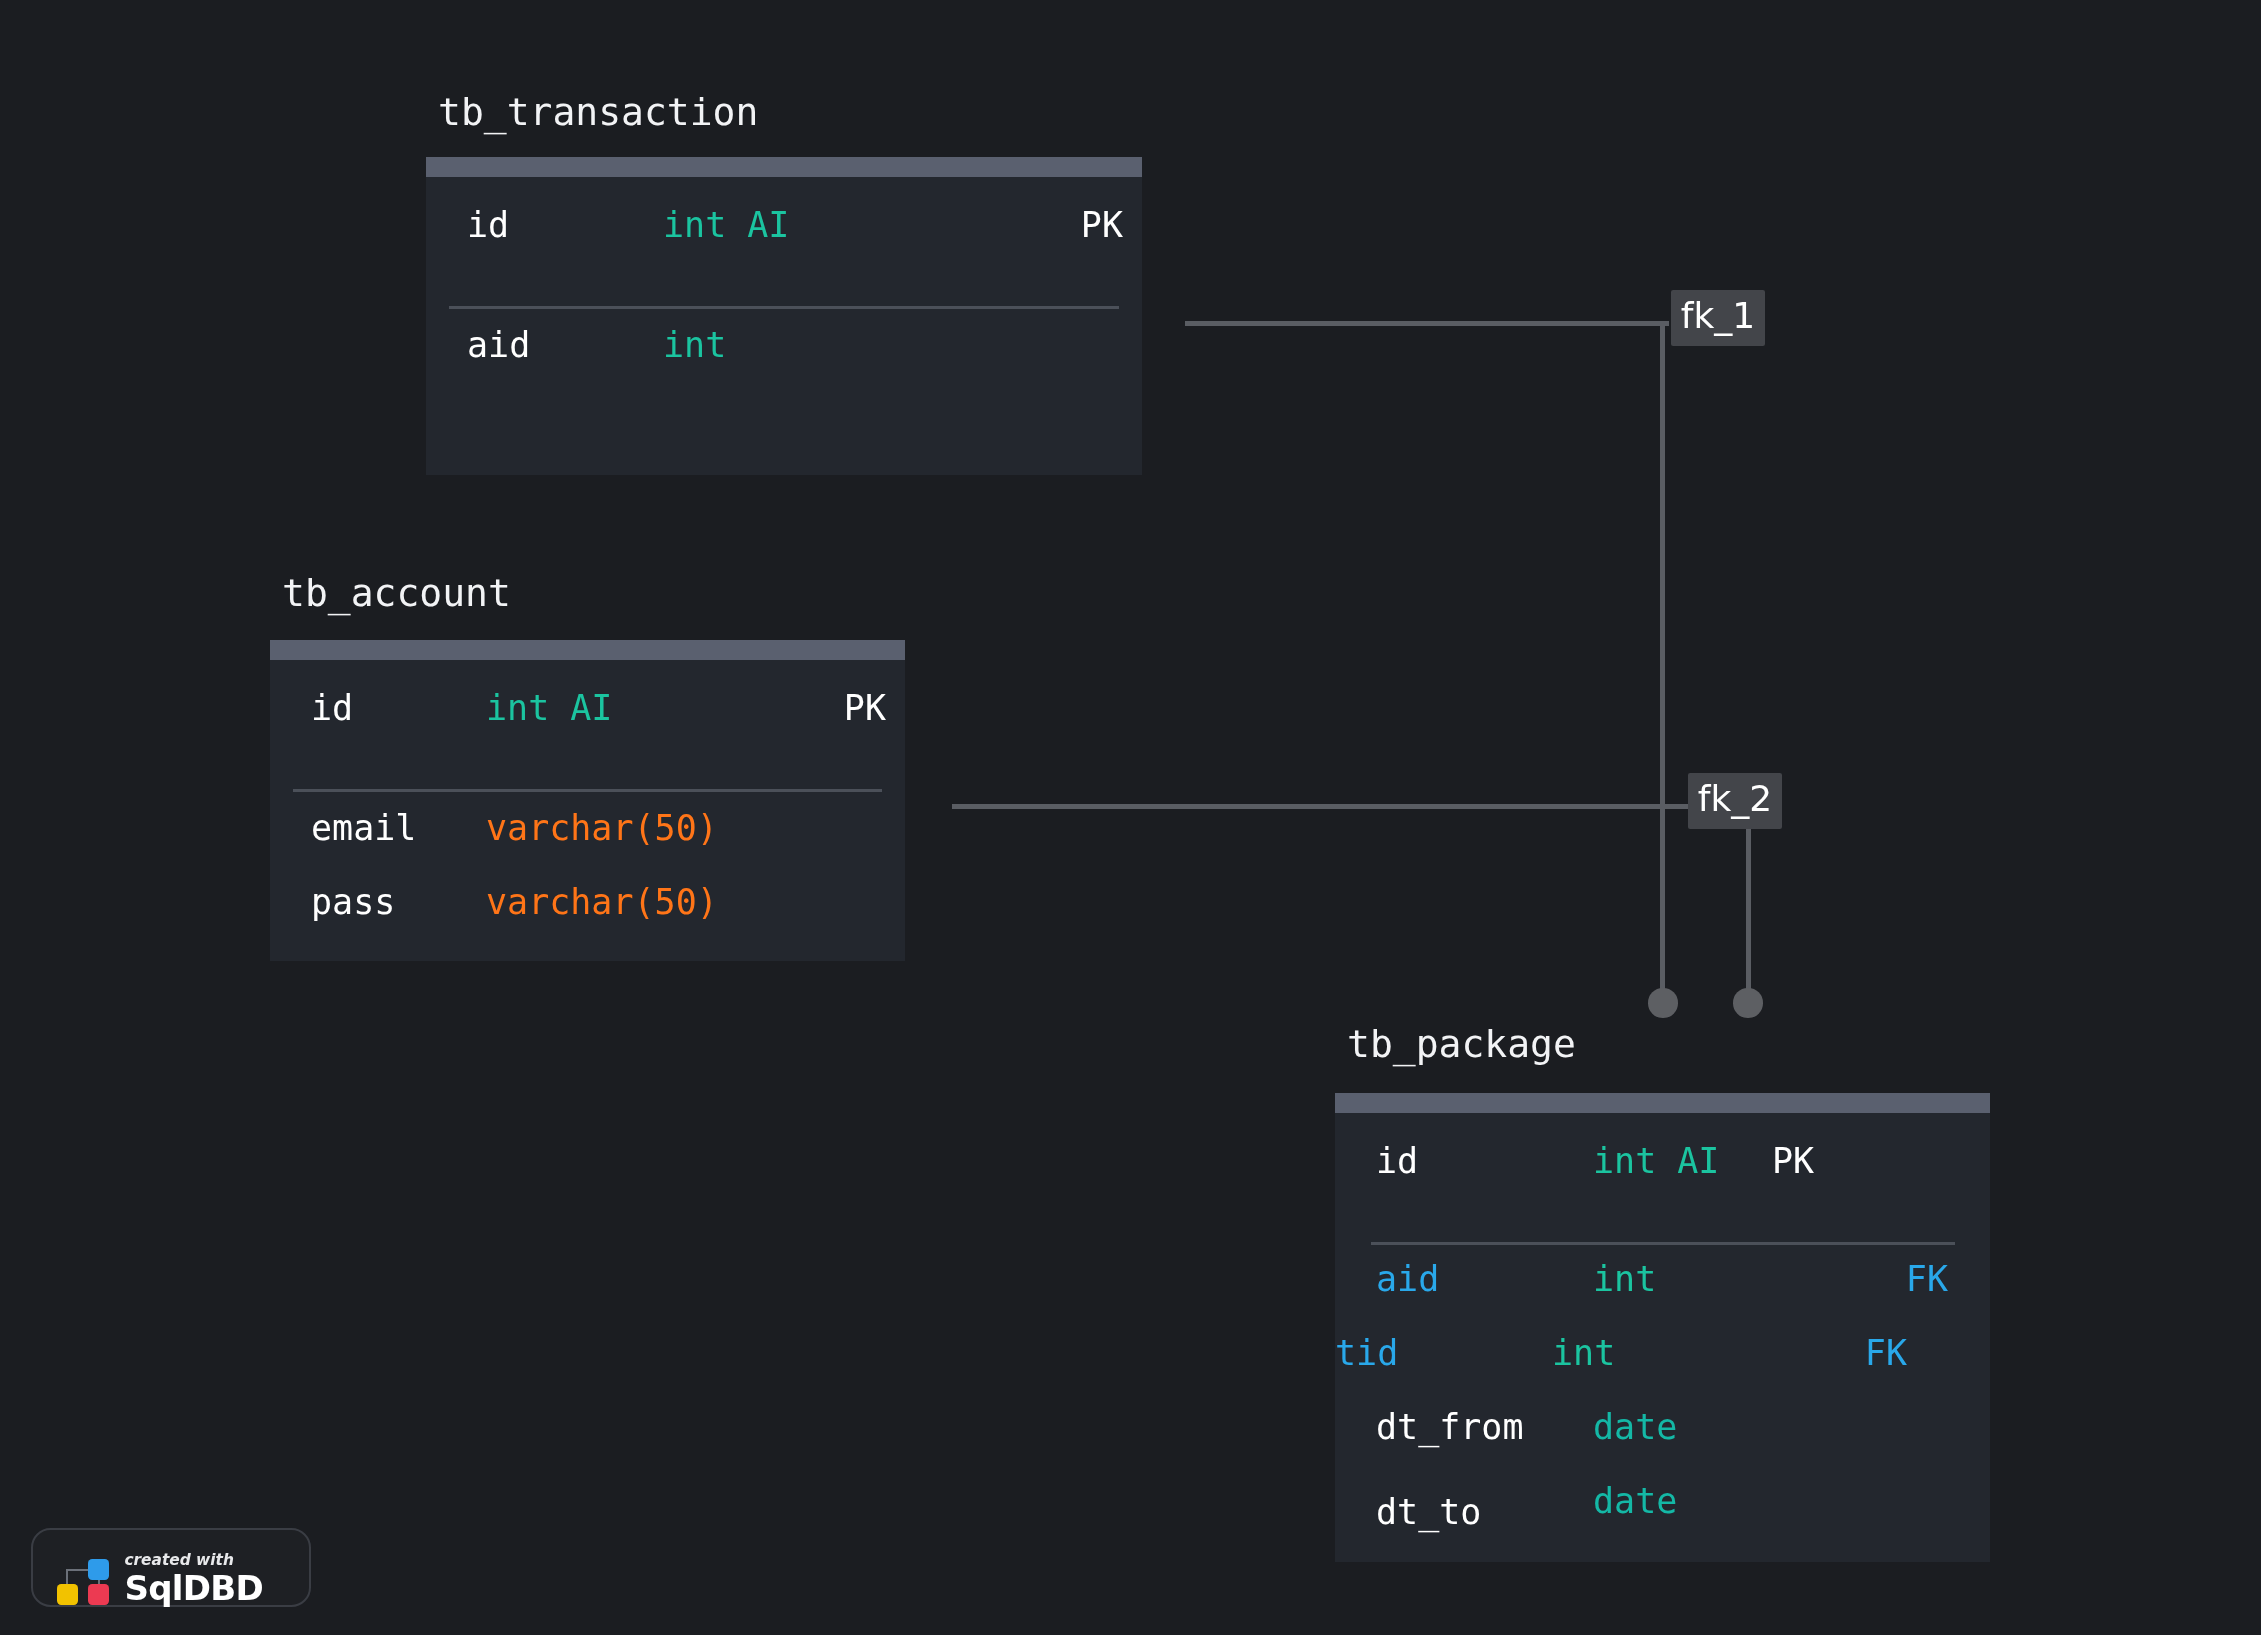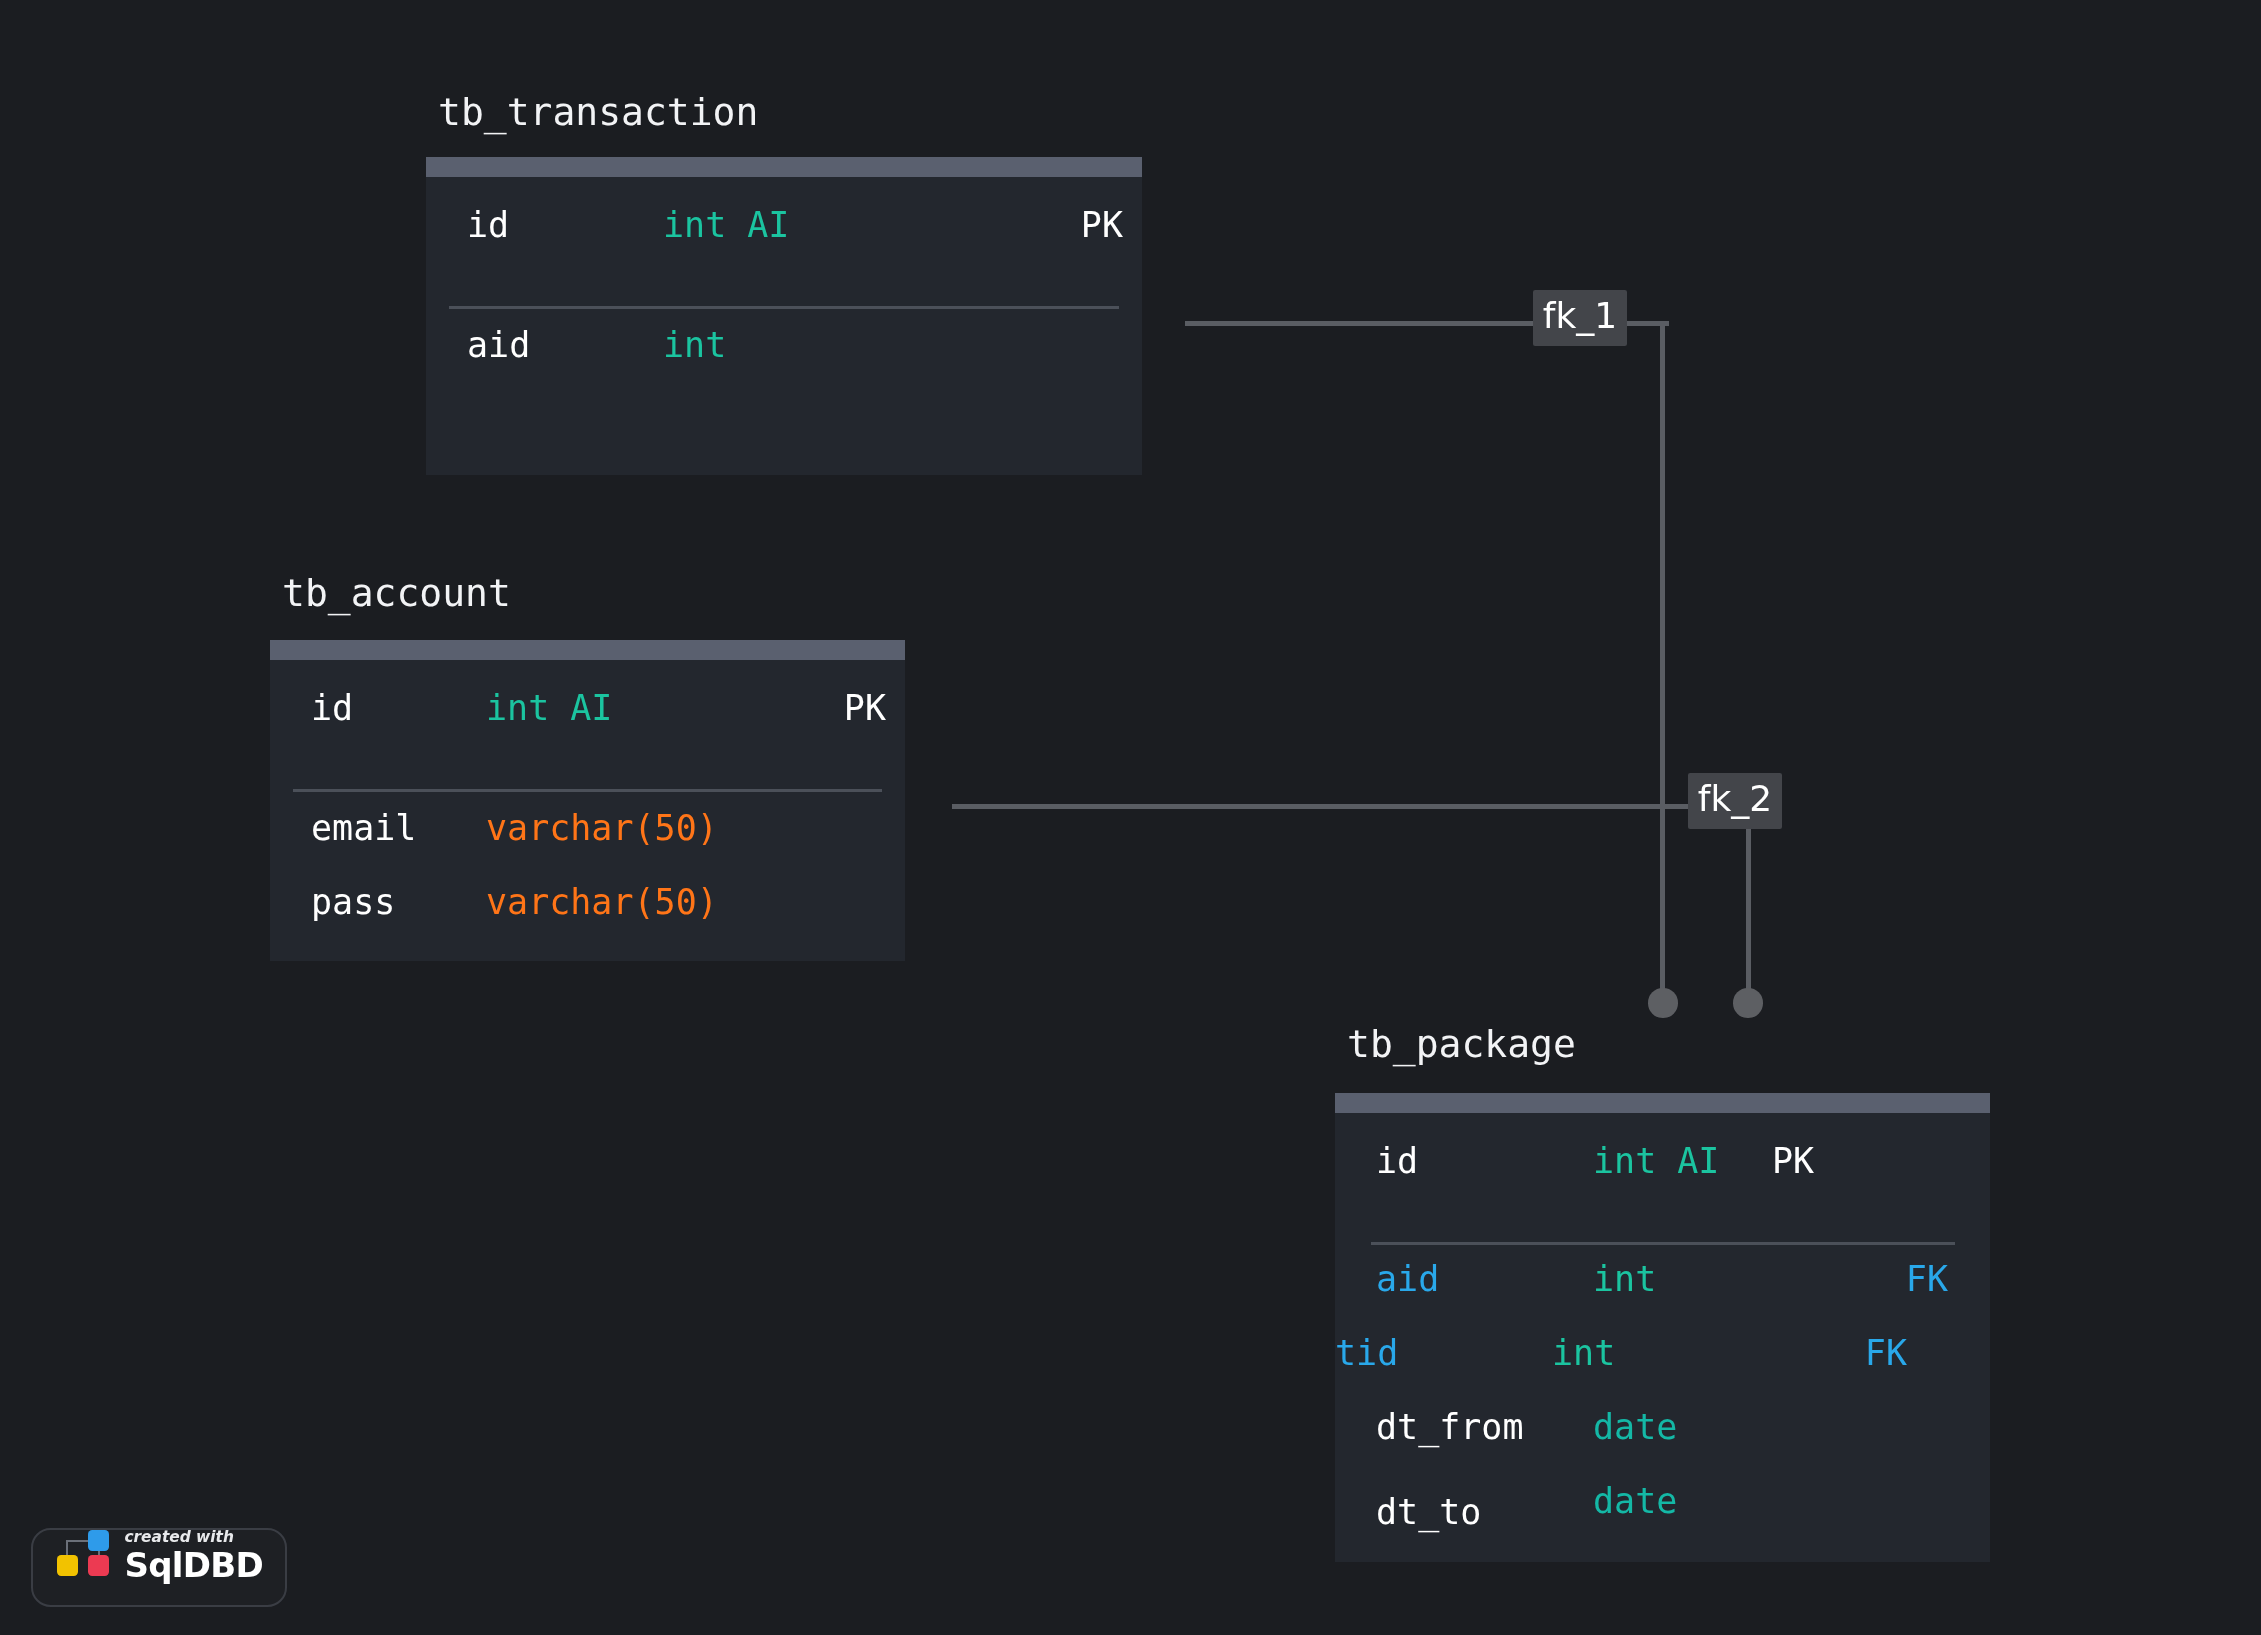--- a/index.html
+++ b/index.html
@@ -89,28 +89,28 @@
     padding: 8.4px 9.8px 11.2px 9.8px;
     border-radius: 2.1px;
     white-space: nowrap;
   }
 
   
   #logo-badge {
     position: absolute;
     left: 31px;
     top: 1528px;
-    width: 256px;
+    width: 280px;
     height: 79px;
     box-sizing: border-box;
     border: 2.1px solid #3a3d44;
     border-radius: 19.6px;
     background: #1e2024;
     display: flex;
-    align-items: flex-start;
+    align-items: flex-end;
   }
   .logo-marks {
     position: relative;
     width: 52px;
     height: 46px;
     margin-left: 24px;
     flex: none;
   }
   .logo-sq { position: absolute; width: 21px; height: 21px; border-radius: 4.2px; }
   .logo-sq.blue   { background: #2e9bea; right: 0;  top: 0; }
@@ -233,21 +233,21 @@
         <span class="col-type date" style="width:260px;">date</span>
         <span class="col-key" style="width:95px; text-align:right;"></span>
       </div>
 
     </div>
   </div>
 
   <div class="rel-h" style="left:1185px; top:321px; width:484px;"></div>
   <div class="rel-v" style="left:1660px; top:321px; height:682px;"></div>
   <div class="rel-dot" style="left:1648px; top:988px;"></div>
-  <div class="rel-label" style="left:1533px; top:290px;">fk_1</div>
+  <div class="rel-label" style="left:1671px; top:290px;">fk_1</div>
 
   <div class="rel-h" style="left:952px; top:804px; width:796px;"></div>
   <div class="rel-v" style="left:1746px; top:804px; height:199px;"></div>
   <div class="rel-dot" style="left:1733px; top:988px;"></div>
   <div class="rel-label" style="left:1688px; top:773px;">fk_2</div>
 
   <div id="logo-badge">
     <div class="logo-marks">
       <div class="logo-wire-h"></div>
       <div class="logo-wire-v"></div>

